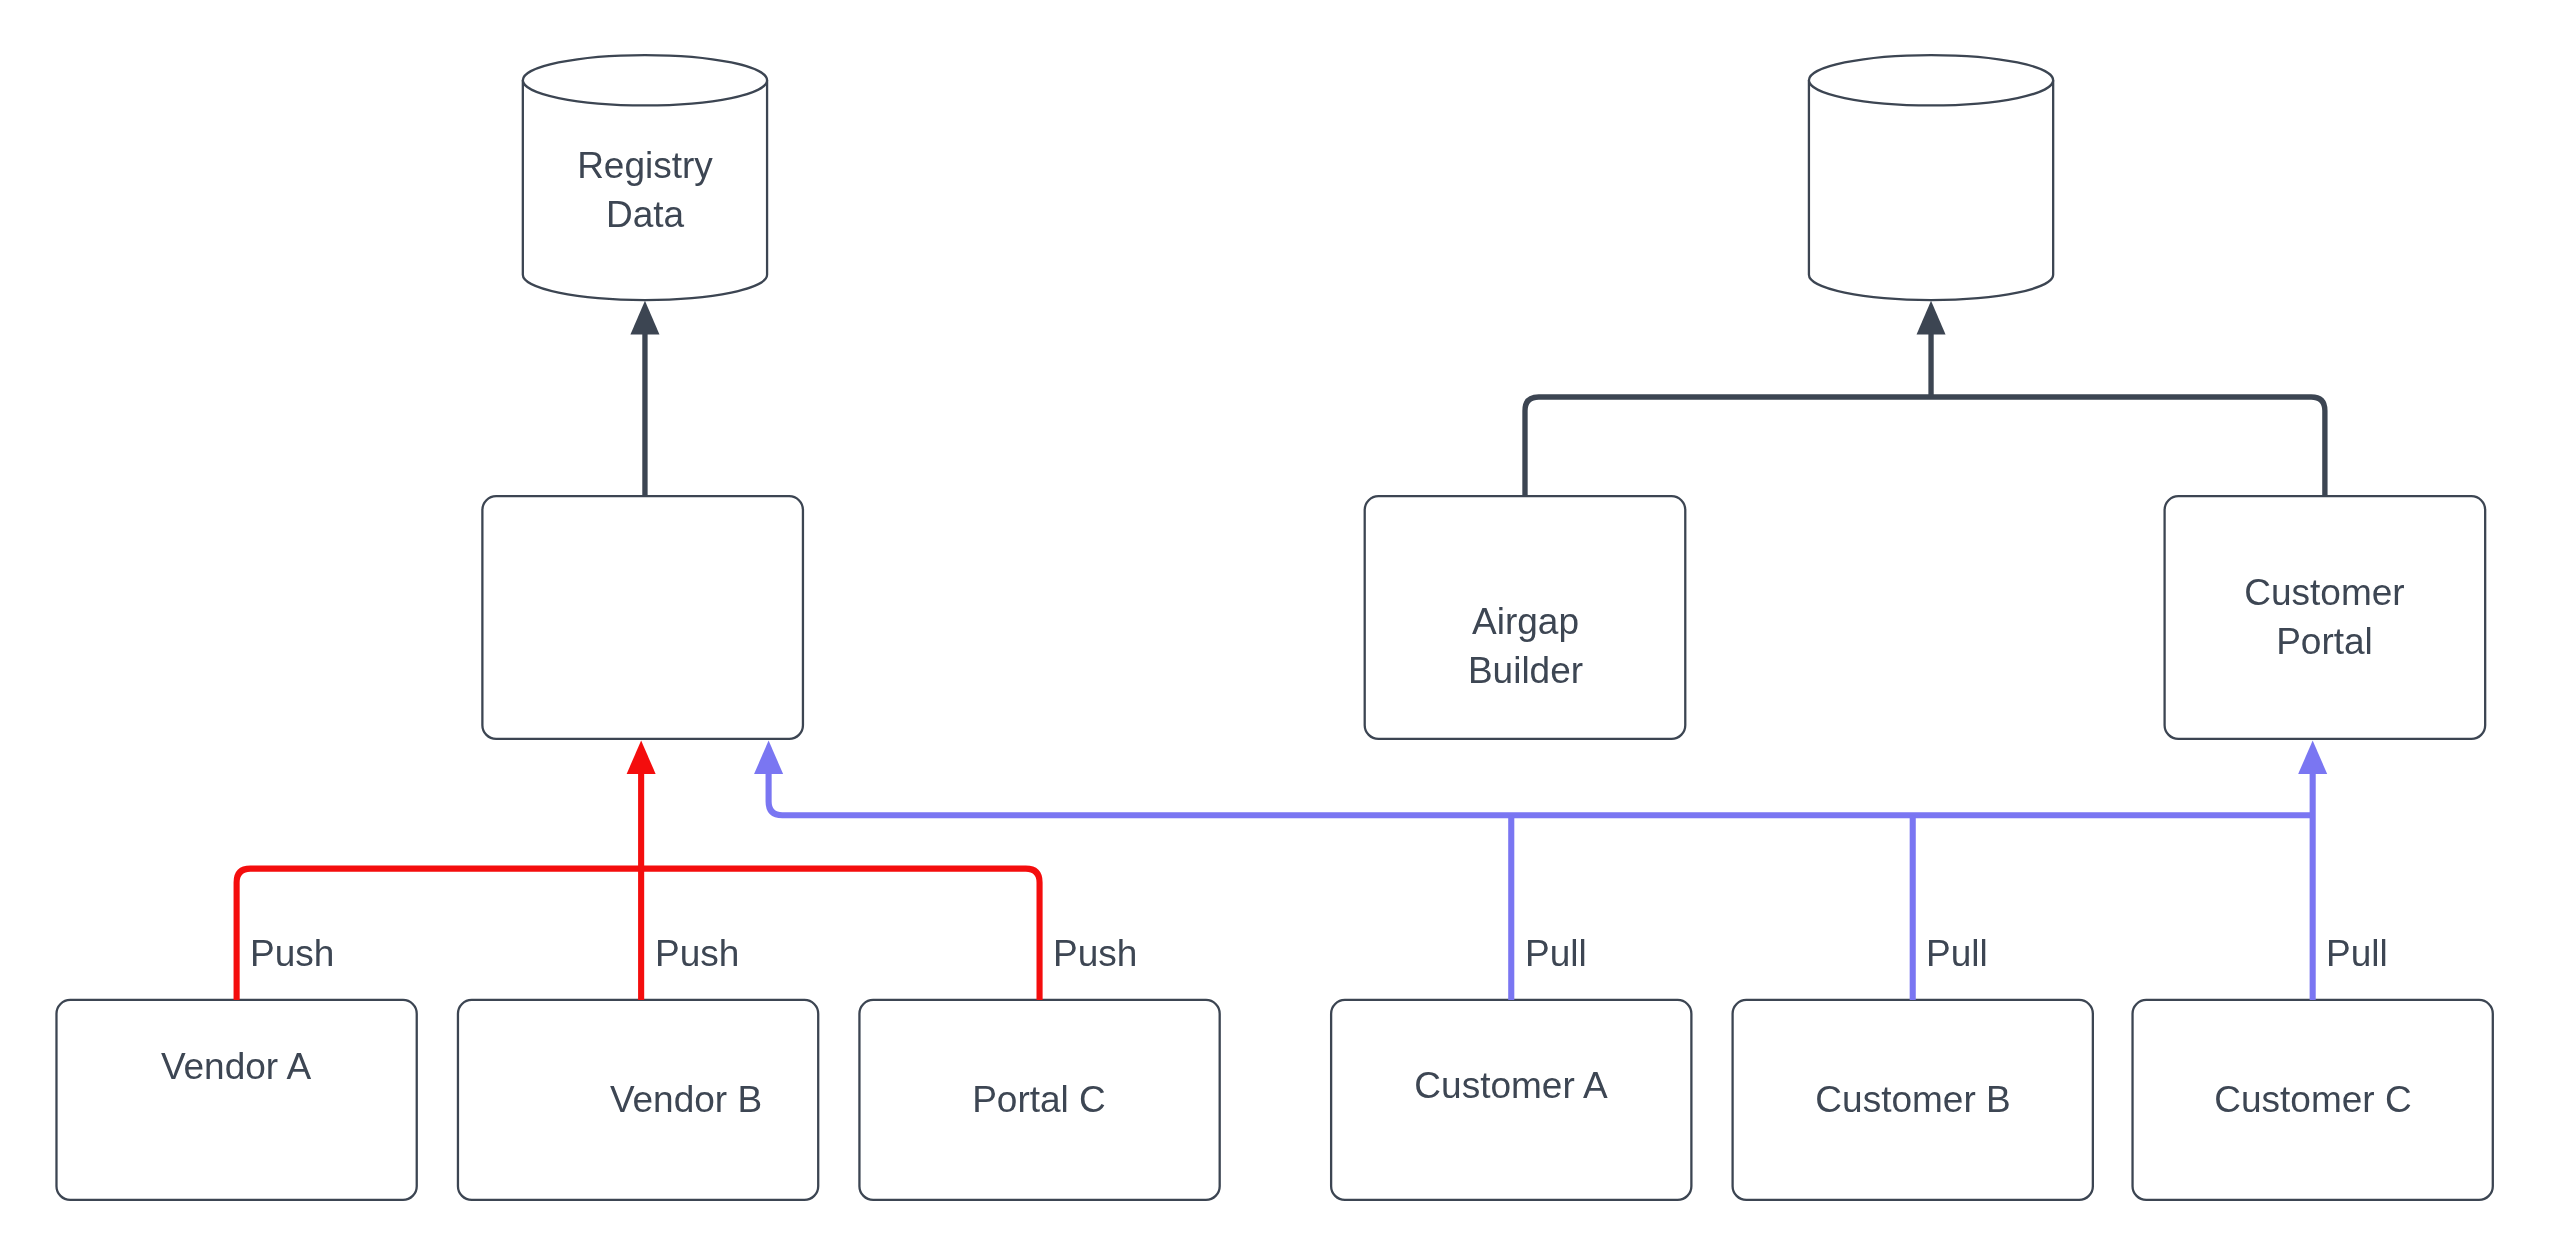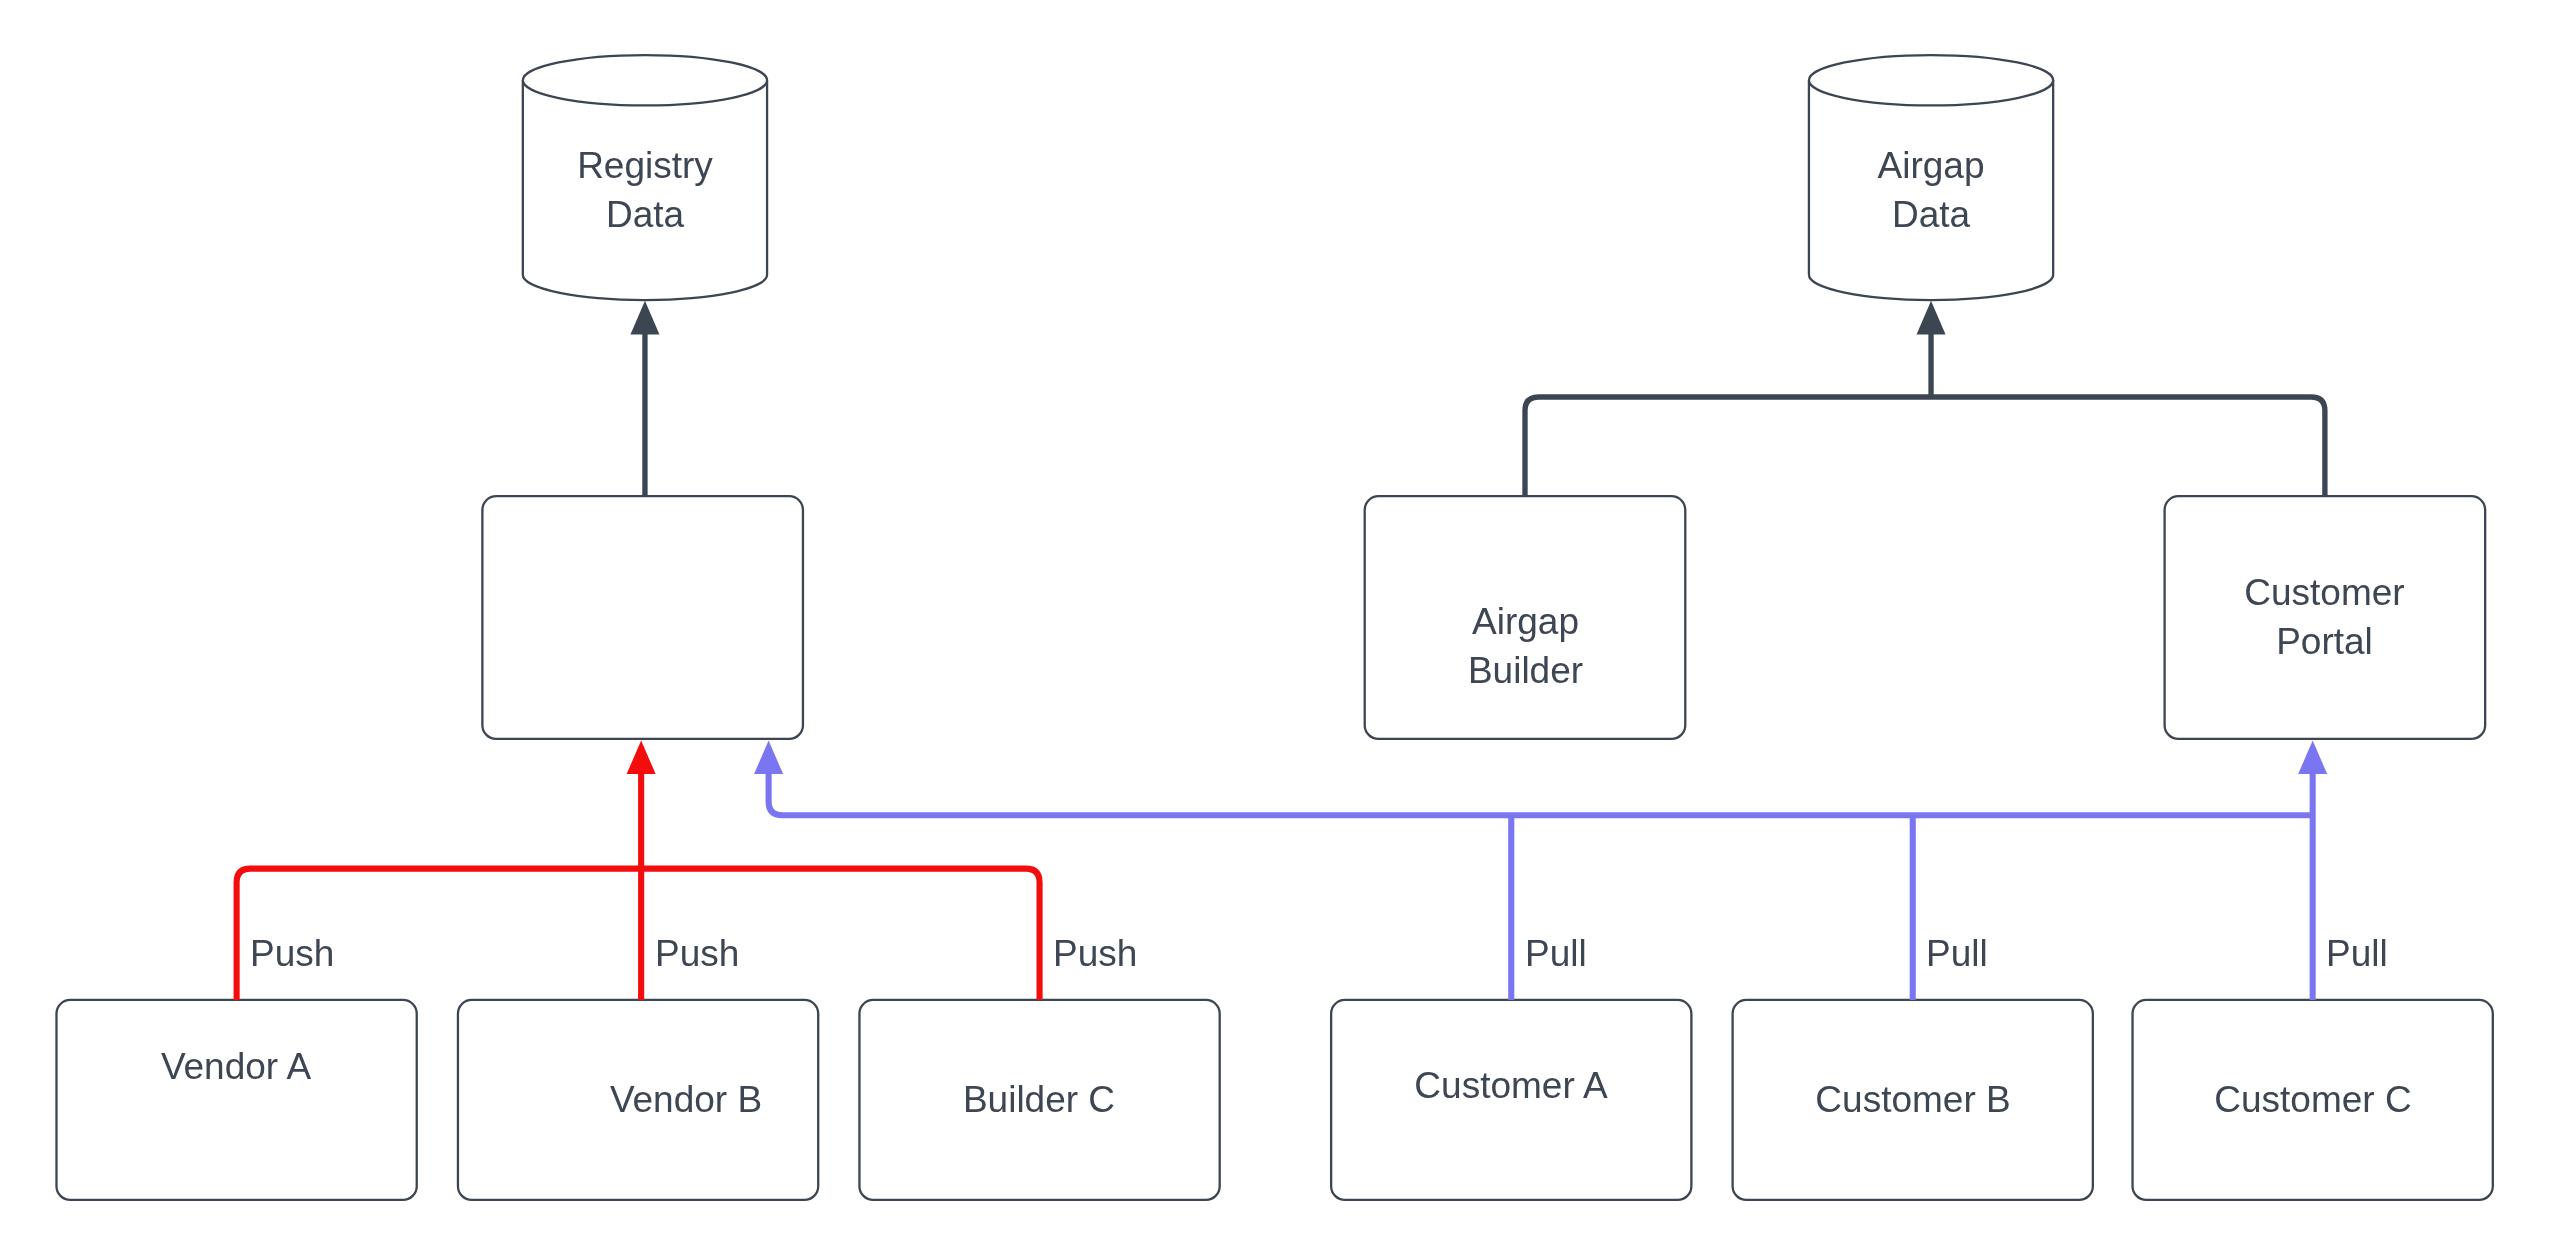--- a/index.html
+++ b/index.html
@@ -77,28 +77,27 @@
       <path d="M3030,1068 L1025,1068 Q1007,1068 1007,1050 L1007,1012"></path>
       <path d="M1980,1310 L1980,1068"></path>
       <path d="M2506,1310 L2506,1068"></path>
       <path d="M3030,1310 L3030,1012"></path>
     </g>
     <polygon points="1007,970 988,1014 1026,1014" fill="#7a76f2"></polygon>
     <polygon points="3030,970 3011,1014 3049,1014" fill="#7a76f2"></polygon>
   </svg>
 
   <div class="node-label" style="left:561px;top:99px;width:168px;height:183px;">Registry Data</div>
-  <div class="node-label" style="left:1847px;top:99px;width:168px;height:183px;">Airgap Data</div>
 
   <div class="node-label" style="left:1411px;top:496px;width:229px;height:301px;">Airgap Builder</div>
   <div class="node-label" style="left:2210px;top:496px;width:229px;height:243px;">Customer Portal</div>
 
   <div class="node-label" style="left:56px;top:967px;width:360px;height:200px;">Vendor A</div>
   <div class="node-label" style="left:458px;top:1000px;width:360px;height:200px;margin-left:48px;">Vendor B</div>
-  <div class="node-label" style="left:859px;top:1000px;width:360px;height:200px;">Builder C</div>
+  <div class="node-label" style="left:859px;top:1000px;width:360px;height:200px;">Portal C</div>
   <div class="node-label" style="left:1331px;top:1000px;width:360px;height:172px;">Customer A</div>
   <div class="node-label" style="left:1733px;top:1000px;width:360px;height:200px;">Customer B</div>
   <div class="node-label" style="left:2133px;top:1000px;width:360px;height:200px;">Customer C</div>
 
   <div class="edge-label" style="left:250px;top:934px;">Push</div>
   <div class="edge-label" style="left:655px;top:934px;">Push</div>
   <div class="edge-label" style="left:1053px;top:934px;">Push</div>
   <div class="edge-label" style="left:1525px;top:934px;">Pull</div>
   <div class="edge-label" style="left:1926px;top:934px;">Pull</div>
   <div class="edge-label" style="left:2326px;top:934px;">Pull</div>

